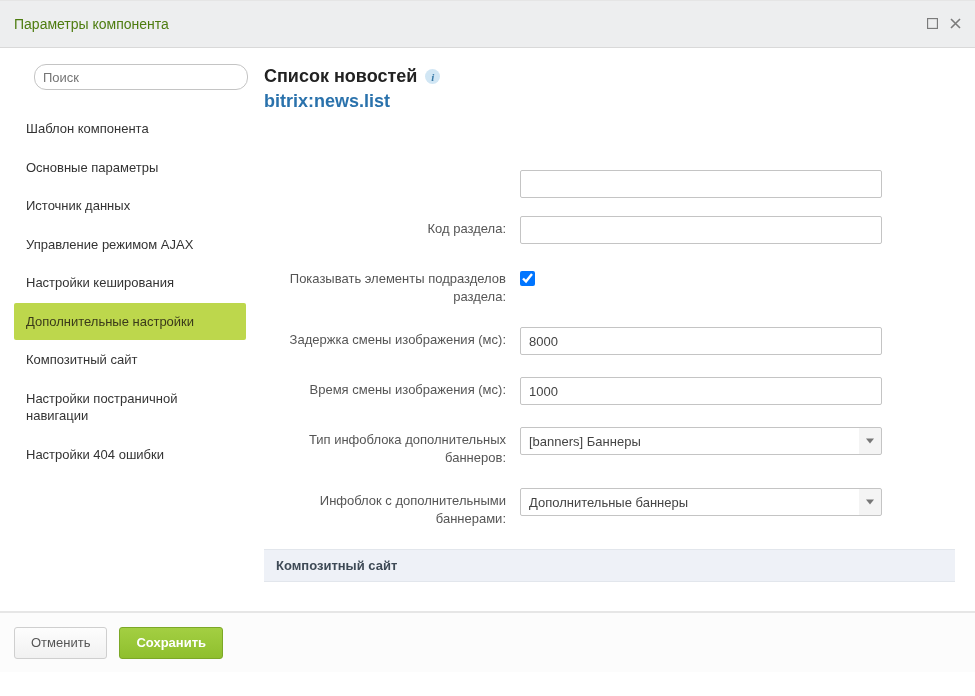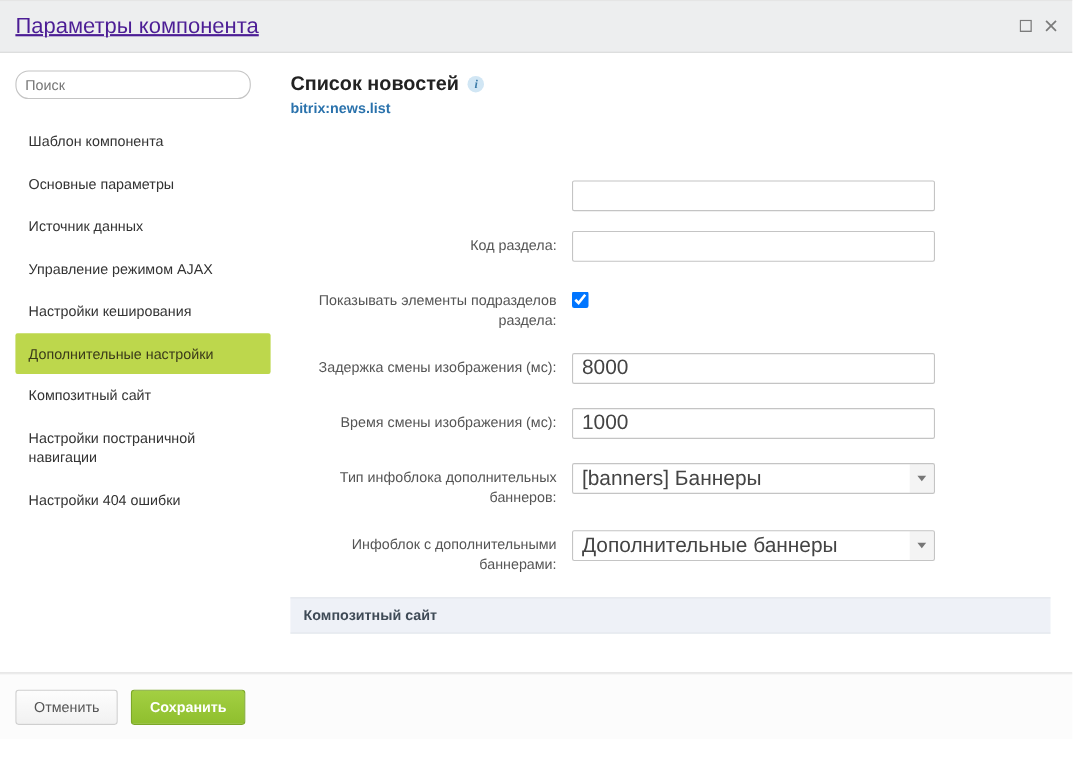--- a/index.html
+++ b/index.html
@@ -17,24 +17,23 @@
       height: 48px;
       background: #edeeef;
       border-top: 1px solid #e5e5e5;
       border-bottom: 1px solid #d9d9d9;
       display: flex;
       align-items: center;
       justify-content: space-between;
       padding: 0 14px;
     }
     .titlebar-title {
-      font-size: 20px;
-      color: #4c1d95;
+      font-size: 14px;
+      color: #4d7c0f;
       font-weight: 400;
-      text-decoration: underline;
     }
     .titlebar-controls {
       display: flex;
       gap: 12px;
       color: #888;
     }
     .titlebar-controls span {
       cursor: pointer;
       font-size: 14px;
       line-height: 1;
@@ -52,20 +51,21 @@
     .search-box {
       width: 214px;
       height: 26px;
       border: 1px solid #c4c4c4;
       border-radius: 12px;
       padding: 0 8px;
       font-size: 13px;
       color: #888;
       outline: none;
       margin-bottom: 20px;
+      margin-left: 20px;
     }
     .nav-list {
       list-style: none;
     }
     .nav-item {
       padding: 10px 12px;
       color: #333;
       cursor: pointer;
       border-radius: 2px;
       margin-bottom: 1px;
@@ -105,21 +105,21 @@
       font-size: 11px;
       font-style: italic;
       font-weight: bold;
       display: inline-flex;
       align-items: center;
       justify-content: center;
       font-family: Georgia, serif;
     }
     .main-subtitle {
       color: #2a72ac;
-      font-size: 13px;
+      font-size: 18px;
       margin-top: 4px;
       font-weight: 600;
     }
     .form-scroll {
       flex: 1;
       overflow-y: scroll;
       padding-right: 8px;
     }
     .form-scroll-inner {
       padding: 10px 6px 10px 6px;
@@ -134,26 +134,26 @@
       text-align: right;
       padding-right: 14px;
       padding-top: 4px;
       color: #555;
       line-height: 1.35;
     }
     .form-control {
       flex: 1;
     }
     input[type="text"].txt, select.sel {
-      width: 330px;
+      width: 362px;
       height: 28px;
       border: 1px solid #c4c4c4;
       border-radius: 2px;
       padding: 0 8px;
-      font-size: 19px;
+      font-size: 13px;
       color: #444;
       outline: none;
       background: #fff;
     }
     select.sel {
       padding-right: 24px;
       appearance: none;
       -webkit-appearance: none;
       background-image: linear-gradient(#f4f4f4,#f4f4f4);
       background-repeat: no-repeat;

